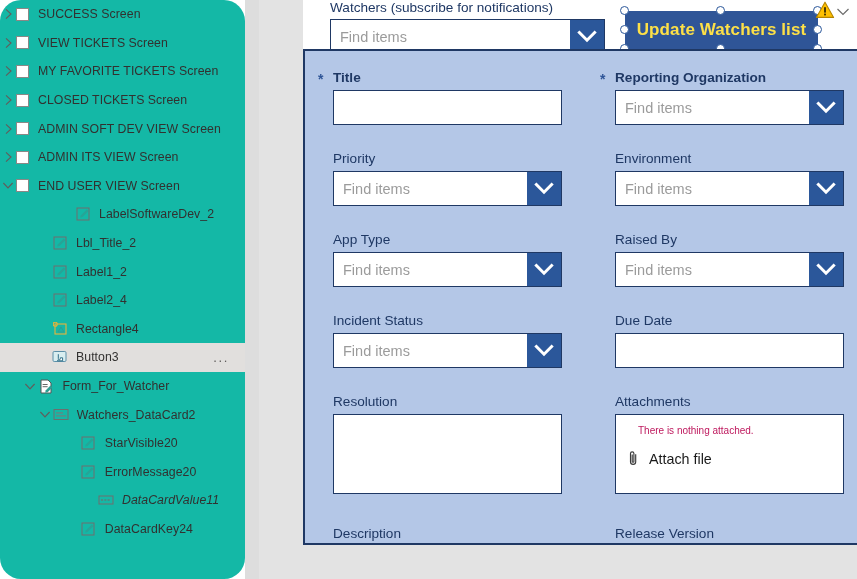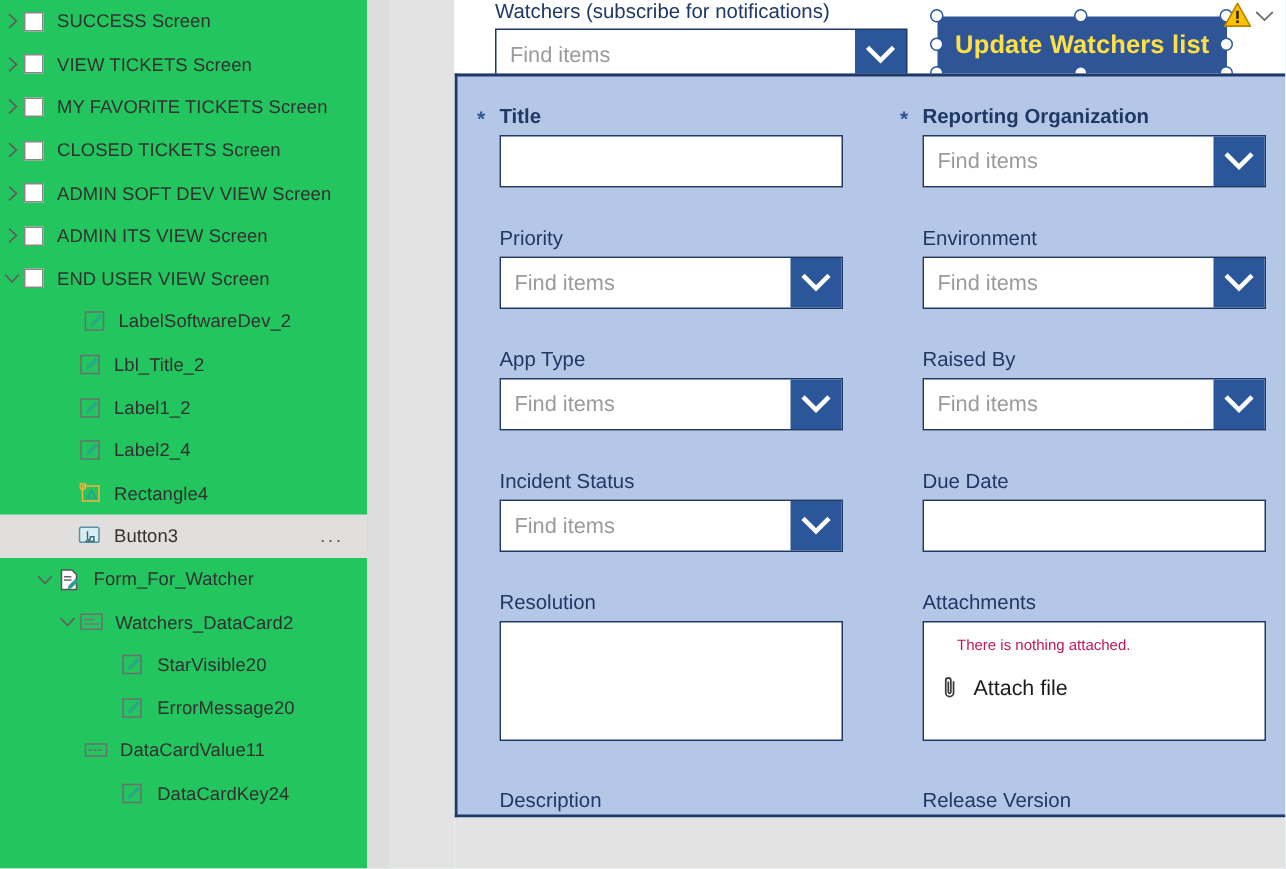--- a/index.html
+++ b/index.html
@@ -9,22 +9,23 @@
     overflow: hidden;
     font-family: "Liberation Sans", sans-serif;
     background: #ffffff;
   }
   #root { position: relative; width: 857px; height: 579px; }
 
   
   #tree-pane {
     position: absolute; left: 0; top: 0;
     width: 245px; height: 579px;
-    background: #22c55e;
+    background: #14b8a6;
     overflow: hidden;
+    border-radius: 21px;
   }
   .tree-row {
     position: relative;
     display: flex; align-items: center;
     height: 28.6px;
     padding-left: 0;
     font-size: 12.3px;
     color: #323130;
     white-space: nowrap;
   }
@@ -257,21 +258,21 @@
         </div>
         <div class="tree-row" style="padding-left: 0px;">
           <span class="chev">
             <svg width="12" height="9" viewBox="0 0 12 9">
               <path d="M1.4 2 L6 7 L10.6 2" stroke="#605e5c" stroke-width="1.15" fill="none"></path>
             </svg>
           </span>
           <span class="cbox"></span>
           <span class="tlabel">END USER VIEW Screen</span>
         </div>
-        <div class="tree-row" style="padding-left: 55px;">
+        <div class="tree-row" style="padding-left: 55px; margin-left: 20px;">
           <span class="ticon">
             <svg width="15" height="14" viewBox="0 0 15 14">
               <rect x="1" y="1" width="12" height="12" fill="none" stroke="#6e6e6e" stroke-width="1"></rect>
               <path d="M10.8 2.4 L12.4 4 L6.4 10 L4.2 10.6 L4.8 8.4 Z" fill="#2e9e92" opacity="0.75"></path>
             </svg>
           </span>
           <span class="tlabel">LabelSoftwareDev_2</span>
         </div>
         <div class="tree-row" style="padding-left: 52px;">
           <span class="ticon">
@@ -362,21 +363,21 @@
         </div>
         <div class="tree-row" style="padding-left: 80.8px;">
           <span class="ticon">
             <svg width="15" height="14" viewBox="0 0 15 14">
               <rect x="1" y="1" width="12" height="12" fill="none" stroke="#6e6e6e" stroke-width="1"></rect>
               <path d="M10.8 2.4 L12.4 4 L6.4 10 L4.2 10.6 L4.8 8.4 Z" fill="#2e9e92" opacity="0.75"></path>
             </svg>
           </span>
           <span class="tlabel">ErrorMessage20</span>
         </div>
-        <div class="tree-row" style="padding-left: 56px;">
+        <div class="tree-row" style="padding-left: 98px; font-style: italic;">
           <span class="ticon">
             <svg width="16" height="12" viewBox="0 0 16 12">
               <rect x="1" y="2" width="14" height="8" fill="none" stroke="#6e6e6e" stroke-width="1"></rect>
               <rect x="3" y="5.4" width="2" height="1.2" fill="#6e6e6e"></rect>
               <rect x="6.3" y="5.4" width="2" height="1.2" fill="#6e6e6e"></rect>
               <rect x="9.6" y="5.4" width="2" height="1.2" fill="#6e6e6e"></rect>
             </svg>
           </span>
           <span class="tlabel">DataCardValue11</span>
         </div>

